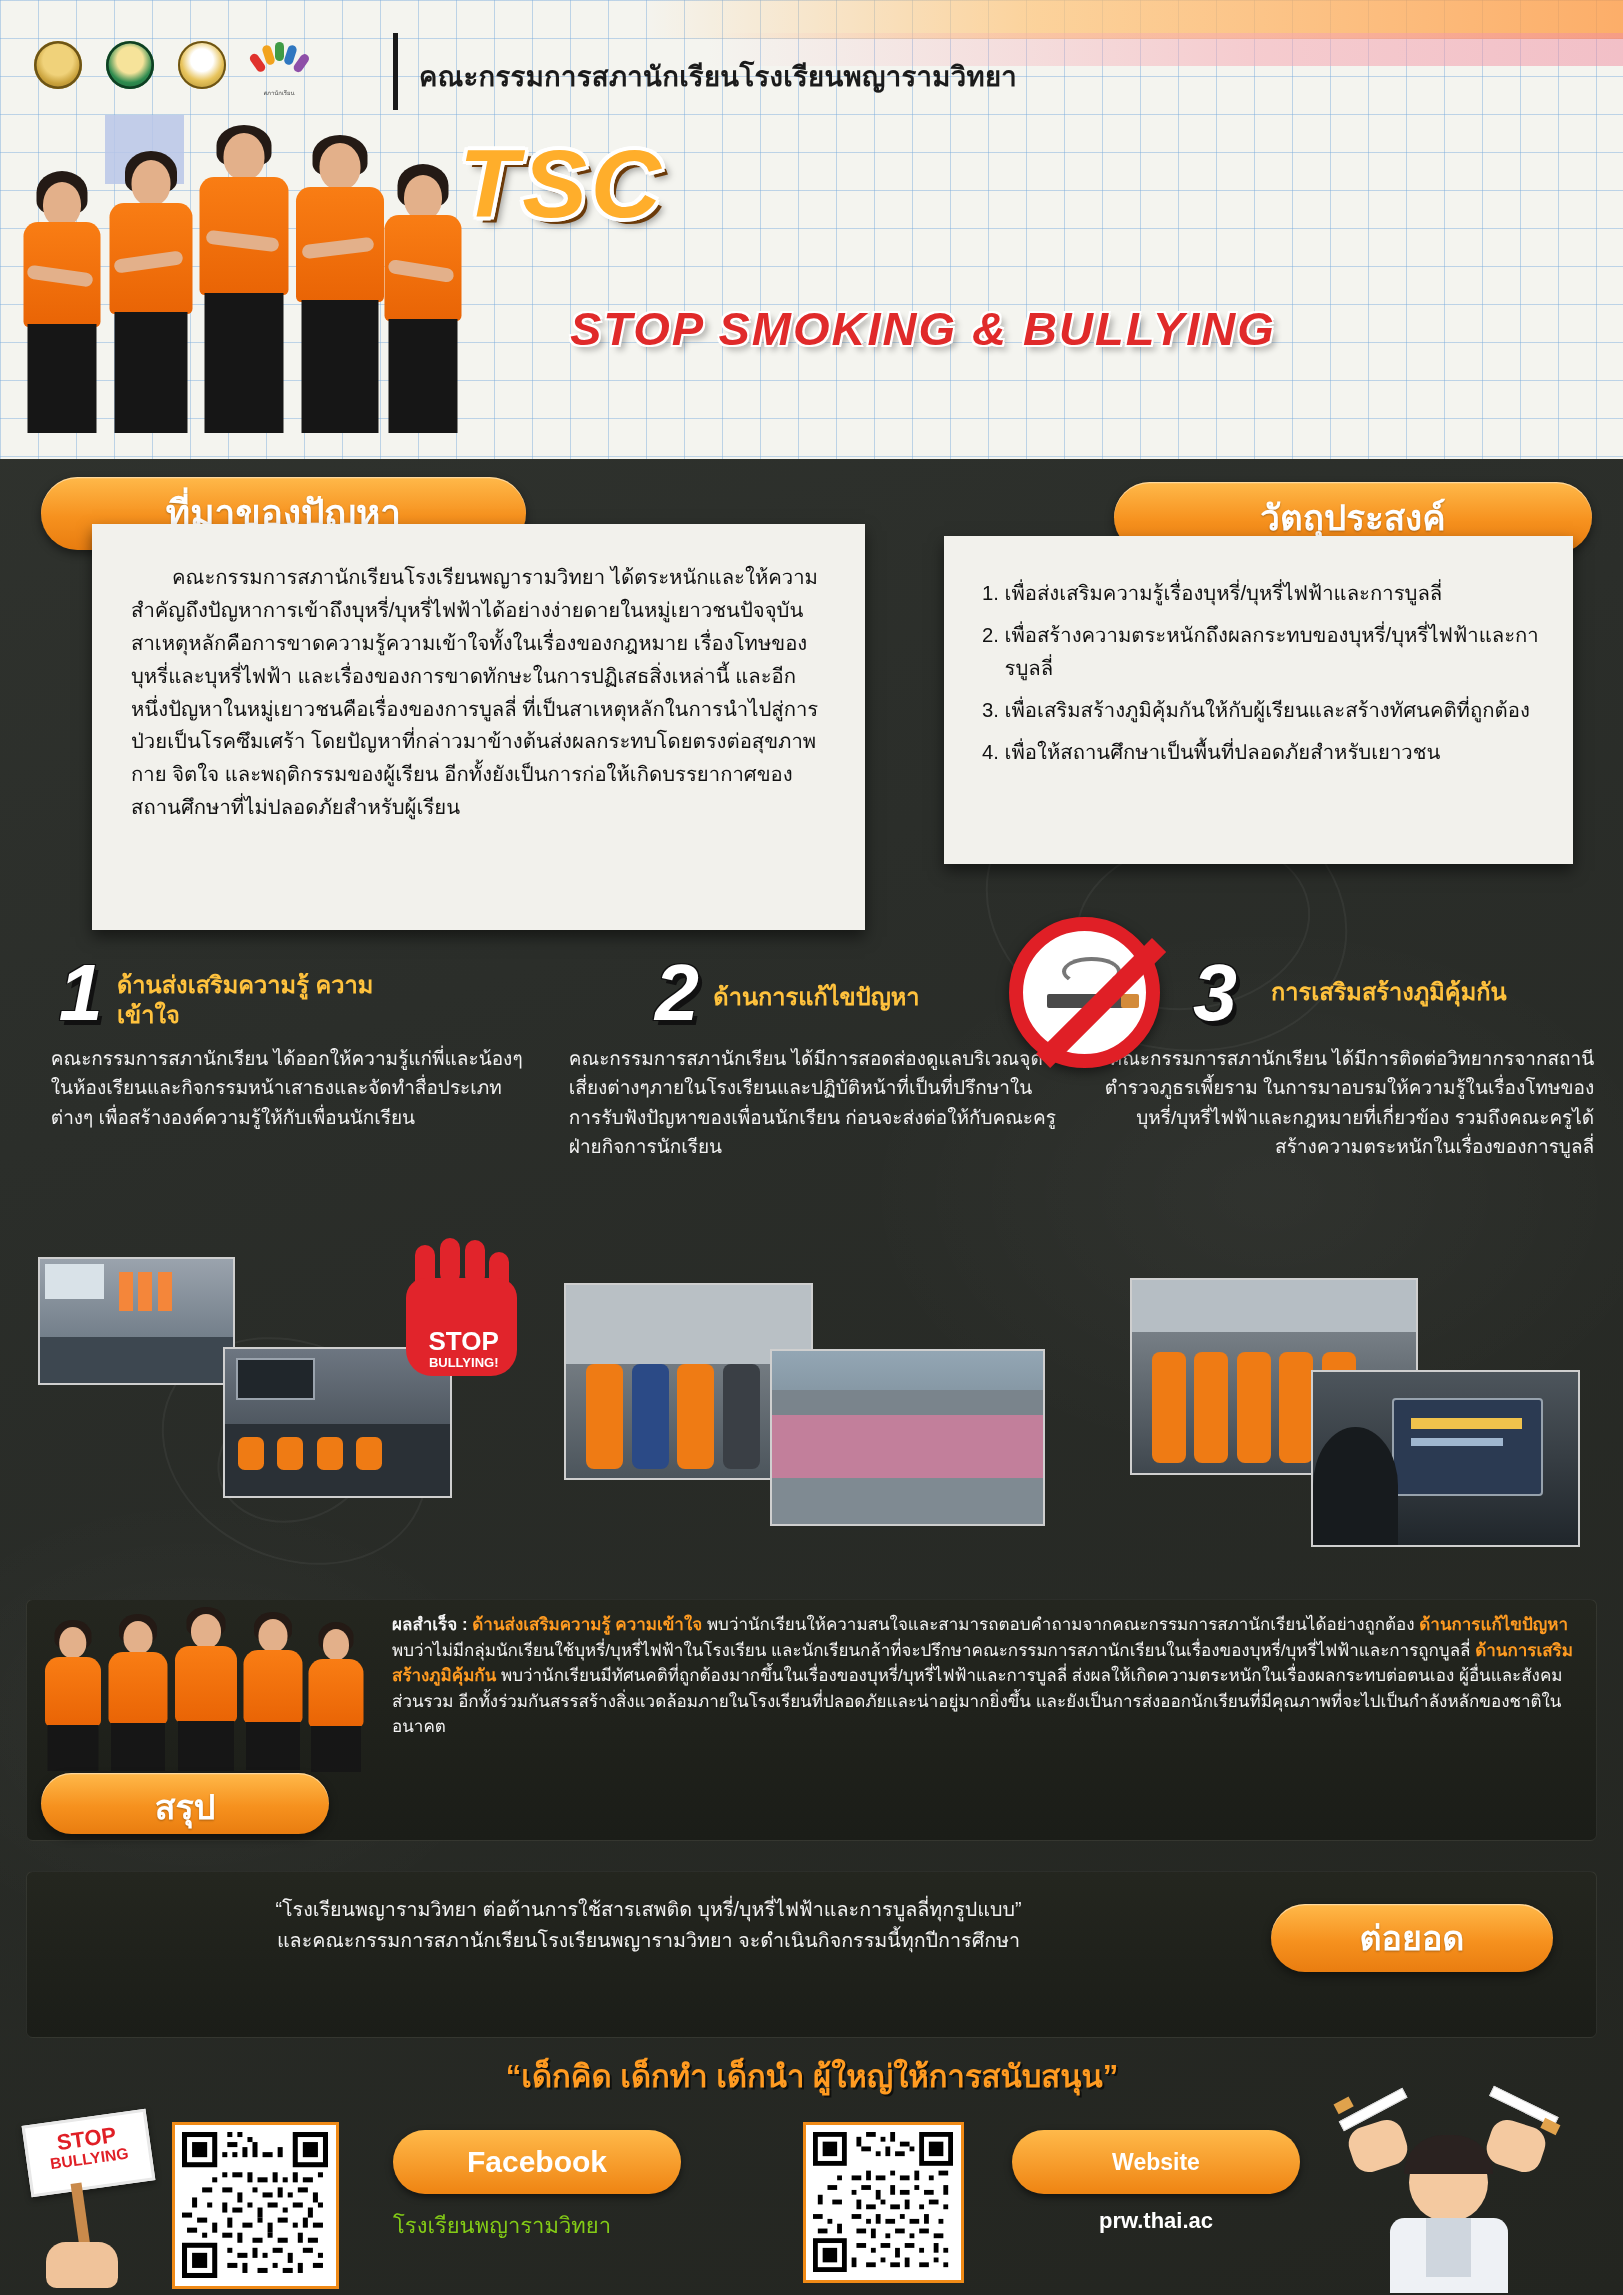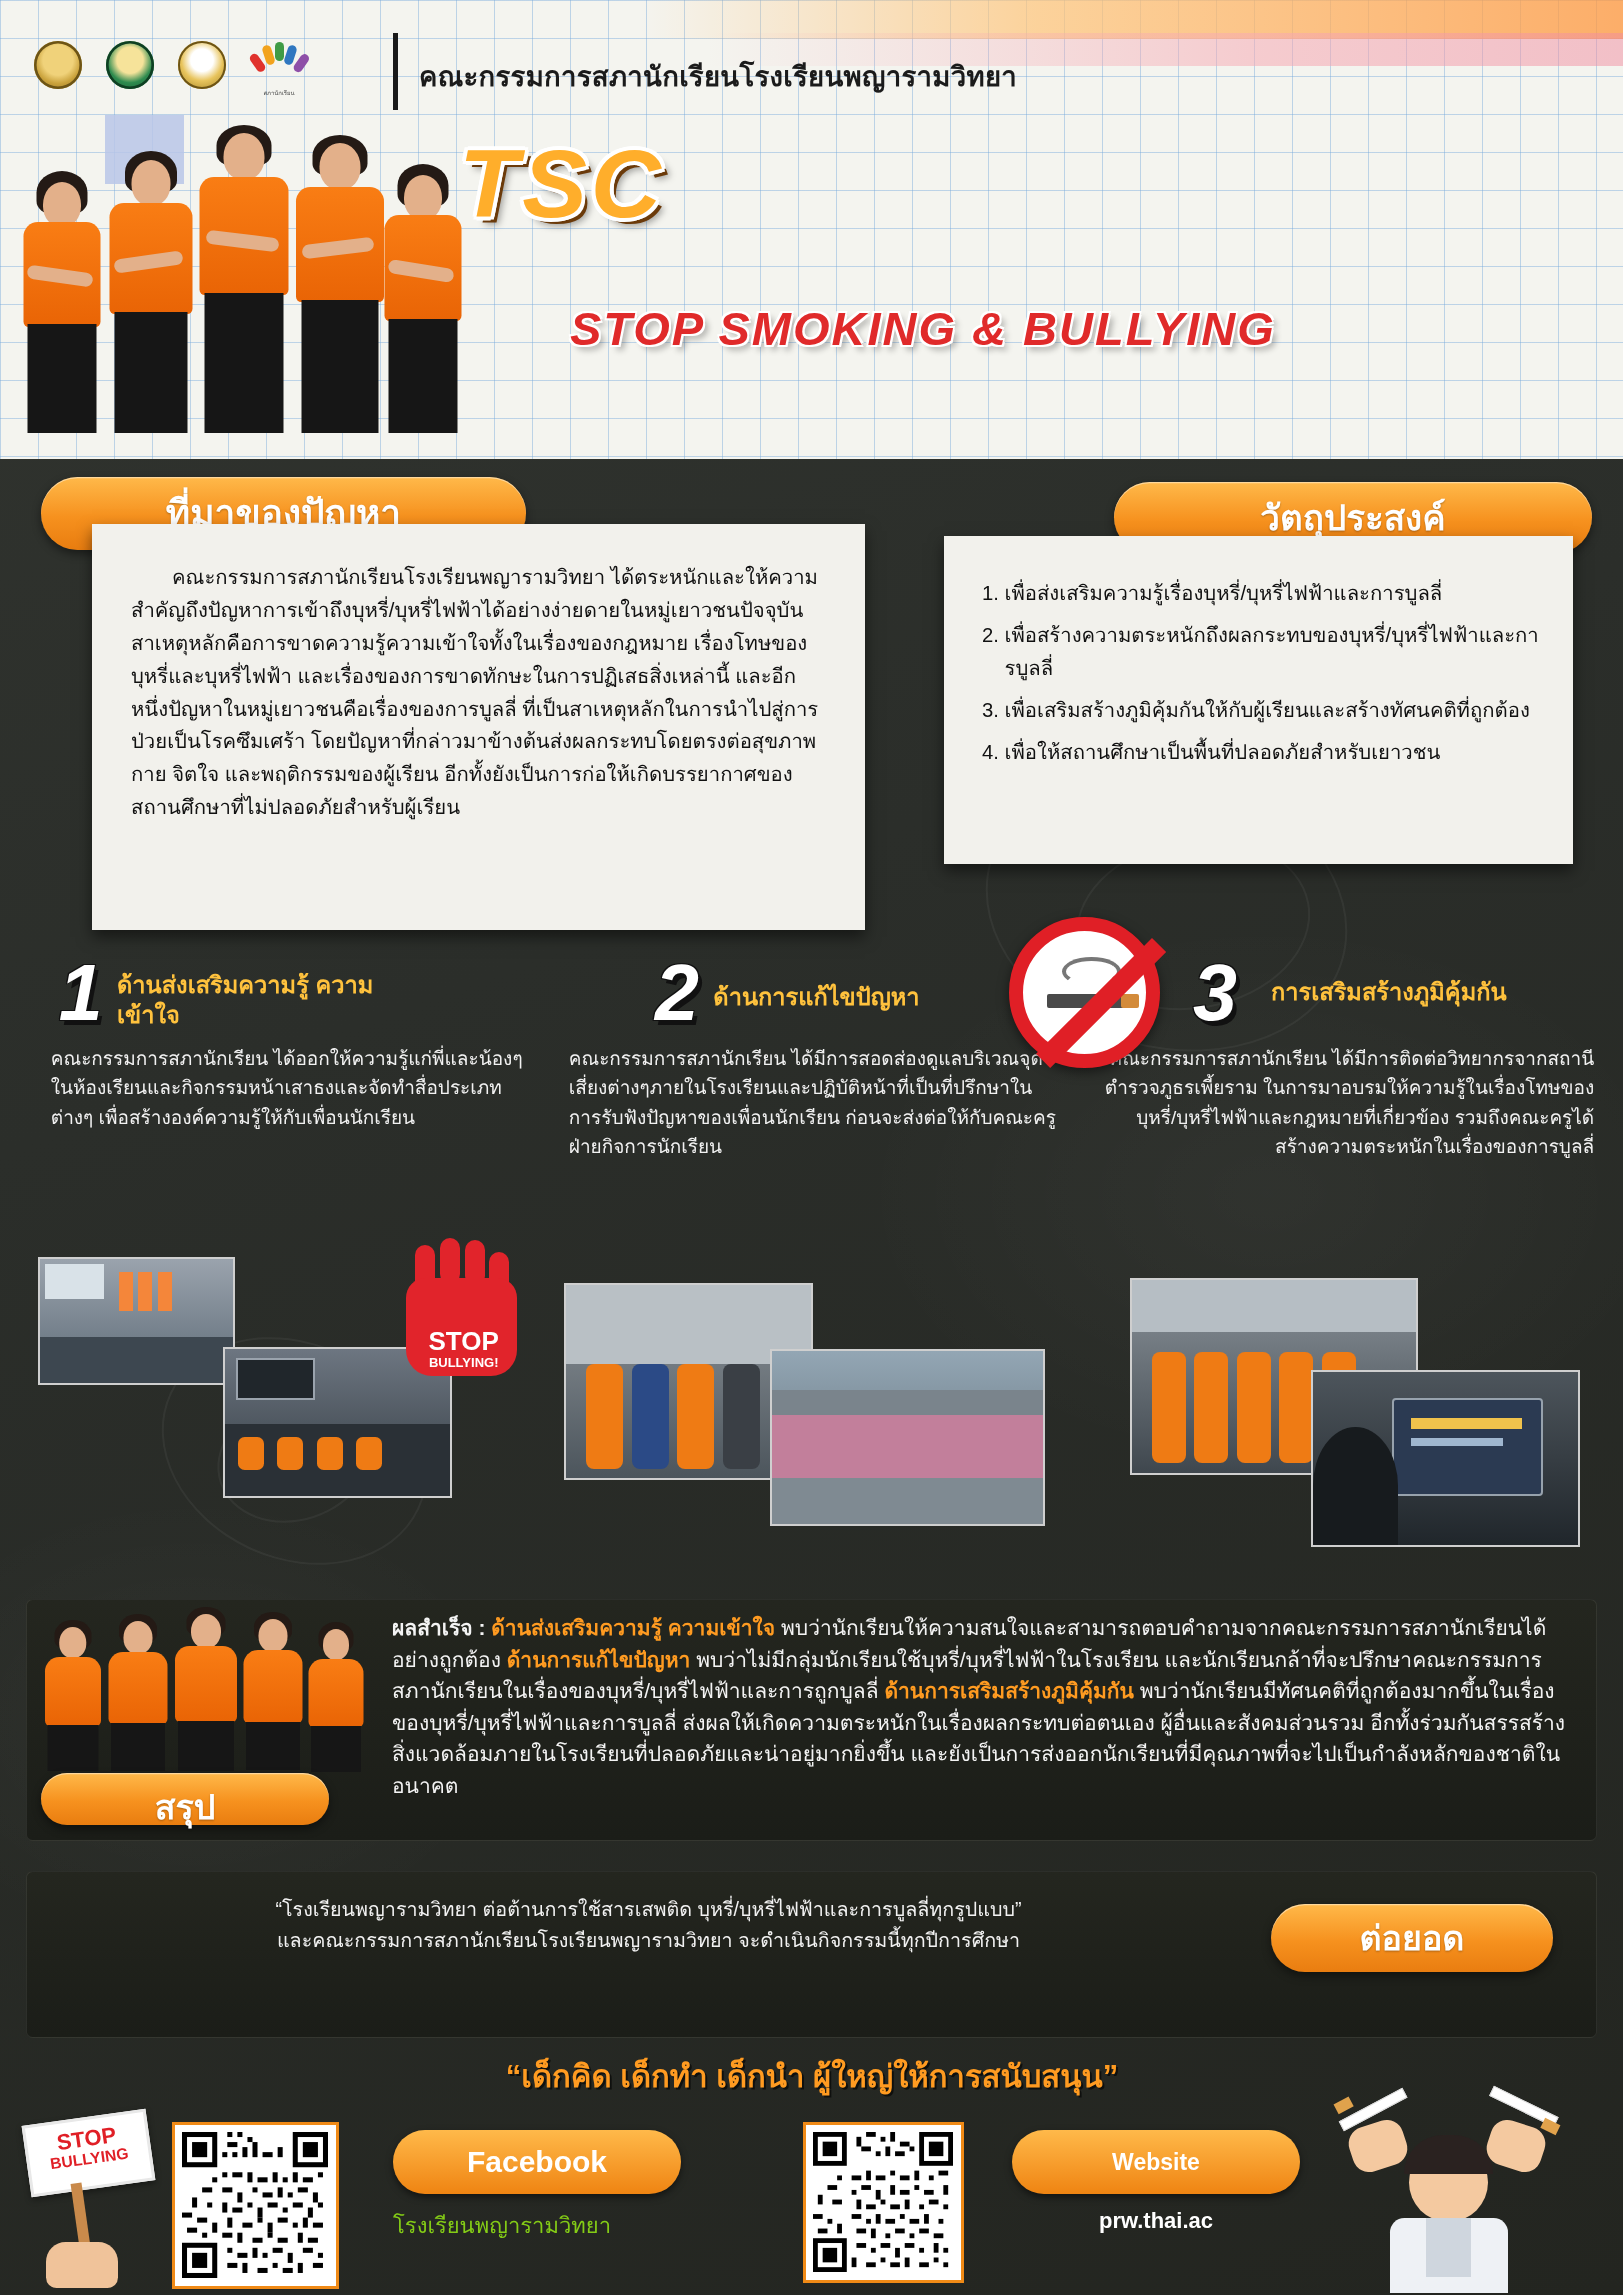--- a/index.html
+++ b/index.html
@@ -151,21 +151,21 @@
   .stop-text { position:absolute; left:5.2px; top:77px; width:131px; text-align:center; color:#fff; font-weight:bold; }
   
   .qr { background:#fff; padding:6.6px; border:3.9px solid #f08a16; }
   
   .summary {
     position:absolute; left:26px; top:1599px; width:1571px; height:242px;
     background:linear-gradient(180deg,#24261f,#1b1d18);
     border:1.3px solid rgba(255,255,255,.08);
     border-radius:6.6px;
   }
-  .summary-text { font-size:21px; line-height:1.5; color:#f4f4f4; }
+  .summary-text { font-size:17px; line-height:1.5; color:#f4f4f4; }
   .hl-orange { color:#ff9b21; font-weight:bold; }
   .footer-band {
     position:absolute; left:26px; top:1871px; width:1571px; height:167px;
     background:linear-gradient(180deg,#24261f,#1b1d18);
     border:1.3px solid rgba(255,255,255,.08);
     border-radius:6.6px;
   }
   .slogan {
     position:absolute; left:0; top:2051px; width:1624px; text-align:center;
     font-size:31px; font-weight:bold; color:#ff9b21;
@@ -397,21 +397,21 @@
     <div class="shirt" style="top:37px;width:55px;height:68px;"></div>
       <div class="pants" style="top:104px;width:50px;height:46px;"></div>
   </div>
 </div>
 
 <div class="summary-text" style="position:absolute;left:392px;top:1612px;width:1186px;">
   <span style="font-weight:bold;">ผลสำเร็จ :</span>
   <span class="hl-orange">ด้านส่งเสริมความรู้ ความเข้าใจ</span><span> พบว่านักเรียนให้ความสนใจและสามารถตอบคำถามจากคณะกรรมการสภานักเรียนได้อย่างถูกต้อง </span><span class="hl-orange">ด้านการแก้ไขปัญหา</span><span> พบว่าไม่มีกลุ่มนักเรียนใช้บุหรี่/บุหรี่ไฟฟ้าในโรงเรียน และนักเรียนกล้าที่จะปรึกษาคณะกรรมการสภานักเรียนในเรื่องของบุหรี่/บุหรี่ไฟฟ้าและการถูกบูลลี่ </span><span class="hl-orange">ด้านการเสริมสร้างภูมิคุ้มกัน</span><span> พบว่านักเรียนมีทัศนคติที่ถูกต้องมากขึ้นในเรื่องของบุหรี่/บุหรี่ไฟฟ้าและการบูลลี่ ส่งผลให้เกิดความตระหนักในเรื่องผลกระทบต่อตนเอง ผู้อื่นและสังคมส่วนรวม อีกทั้งร่วมกันสรรสร้างสิ่งแวดล้อมภายในโรงเรียนที่ปลอดภัยและน่าอยู่มากยิ่งขึ้น และยังเป็นการส่งออกนักเรียนที่มีคุณภาพที่จะไปเป็นกำลังหลักของชาติในอนาคต</span>
 </div>
 
-<div class="pill" style="position:absolute;left:41px;top:1773px;width:288px;height:52px;font-size:34px;line-height:68px;">
+<div class="pill" style="position:absolute;left:41px;top:1773px;width:288px;height:61px;font-size:34px;line-height:68px;">
   <span>สรุป</span>
 </div>
 
 <div class="footer-band"></div>
 <div style="position:absolute;left:52px;top:1894px;width:1193px;font-size:19.7px;line-height:1.55;text-align:center;color:#f2f2f2;">
   <div>“โรงเรียนพญารามวิทยา ต่อต้านการใช้สารเสพติด บุหรี่/บุหรี่ไฟฟ้าและการบูลลี่ทุกรูปแบบ”</div>
   <div>และคณะกรรมการสภานักเรียนโรงเรียนพญารามวิทยา จะดำเนินกิจกรรมนี้ทุกปีการศึกษา</div>
 </div>
 <div class="pill" style="position:absolute;left:1271px;top:1904px;width:282px;height:68px;font-size:34px;line-height:68px;">
   <span>ต่อยอด</span>

